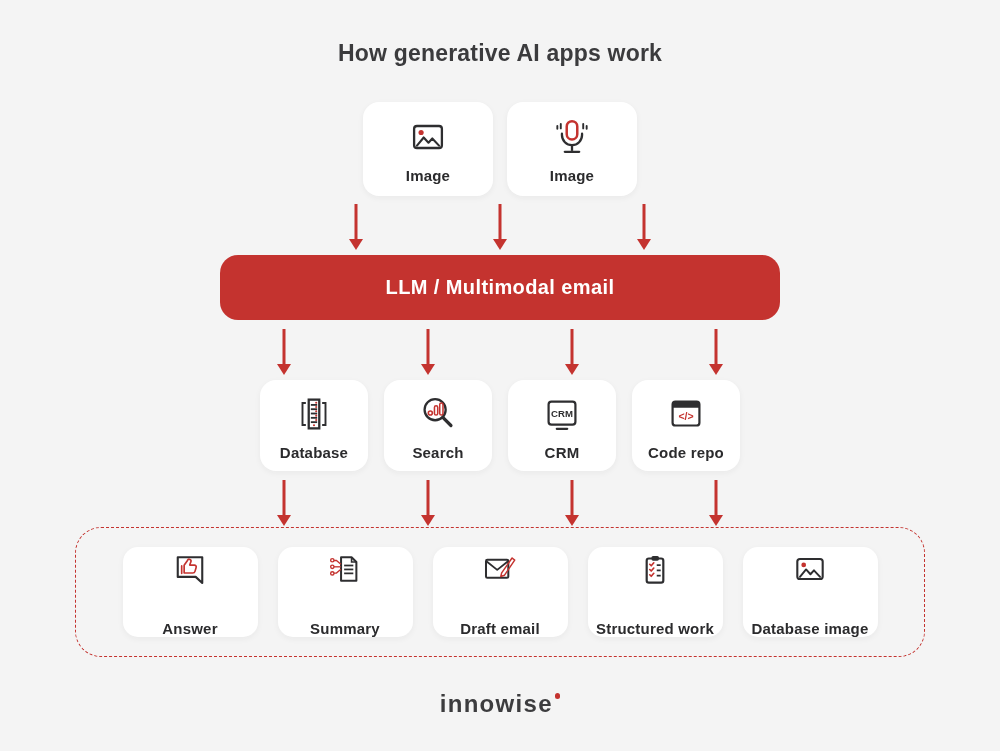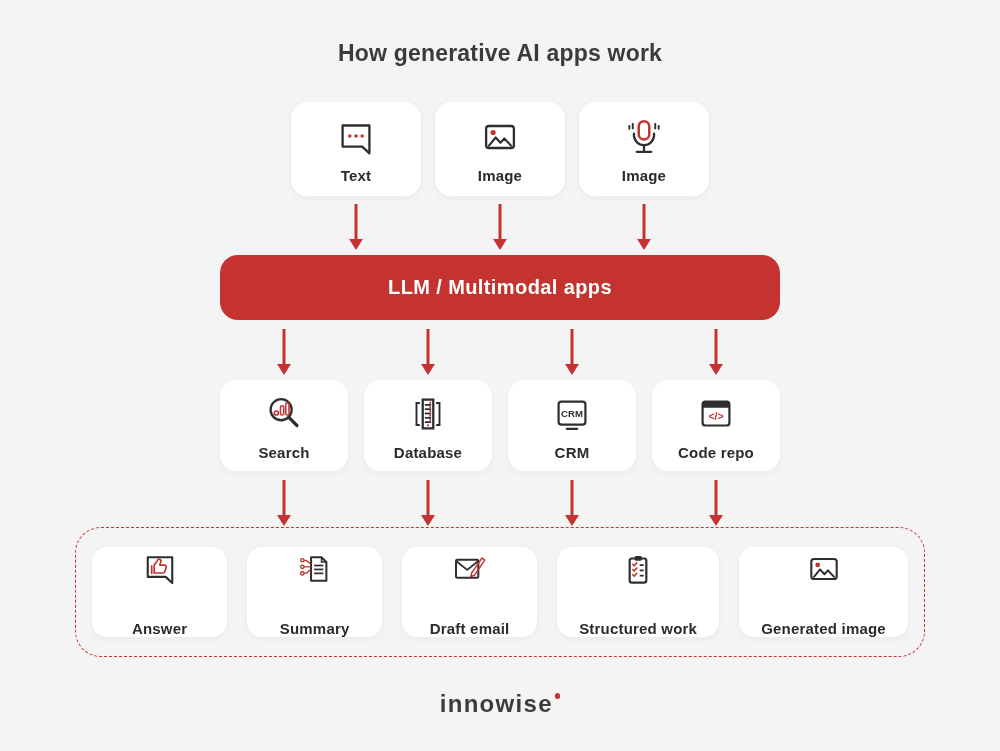--- a/index.html
+++ b/index.html
@@ -22,22 +22,22 @@
   }
   .row{display:flex;justify-content:center;}
   .inputs-row{margin-top:35px;gap:14px;}
   .tools-row{margin-top:5px;gap:16px;}
   .card{
     background:var(--card);border-radius:16px;
     box-shadow:0 2px 6px rgba(40,40,40,.05);
     display:flex;flex-direction:column;align-items:center;justify-content:center;gap:7px;
   }
   .input-card{width:130px;height:94px;}
-  .tool-card{width:128px;height:91px;}
-  .output-card{min-width:135px;height:90px;padding:0 22px;border-radius:15px;gap:30px;}
+  .tool-card{width:108px;height:91px;}
+  .output-card{min-width:135px;height:90px;padding:0 8px;border-radius:15px;gap:30px;}
   .label{font-size:15px;font-weight:600;color:var(--label-text);letter-spacing:.2px;white-space:nowrap;}
   .icon{display:flex;align-items:center;justify-content:center;}
   .arrow-row{display:flex;justify-content:center;gap:130px;margin-top:8px;}
   .arrow-row.to-banner{margin-bottom:5px;}
   .arrow-row.to-tools{margin-top:9px;}
   .arrow-row.to-outputs{margin-top:9px;margin-bottom:1px;}
   .arrow{width:14px;height:46px;position:relative;}
   .arrow::before{
     content:"";position:absolute;left:50%;transform:translateX(-50%);
     top:0;width:3px;height:35px;background:var(--accent-red);
@@ -71,31 +71,20 @@
 </style>
 </head>
 <body>
 
 <div class="page">
 
   <h1 class="title">How generative AI apps work</h1>
 
   <div class="row inputs-row">
 
-    <div class="card input-card">
-      <span class="icon">
-        <svg width="46" height="46" viewBox="0 0 48 48">
-          <path d="M10 12 H38 V41 L30.5 34 H10 Z" fill="none" stroke="var(--ink)" stroke-width="2.4" stroke-linejoin="round"></path>
-          <circle cx="17.5" cy="23" r="1.9" fill="var(--accent-red)"></circle>
-          <circle cx="24" cy="23" r="1.9" fill="var(--accent-red)"></circle>
-          <circle cx="30.5" cy="23" r="1.9" fill="var(--accent-red)"></circle>
-        </svg>
-      </span>
-      <span class="label">Text</span>
-    </div>
 
     <div class="card input-card">
       <span class="icon">
         <svg width="46" height="46" viewBox="0 0 48 48">
           <rect x="9.5" y="12.5" width="29" height="23" rx="3" fill="none" stroke="var(--ink)" stroke-width="2.4"></rect>
           <circle cx="16.8" cy="19.3" r="2.7" fill="var(--accent-red)"></circle>
           <path d="M12.5 33 L19.5 24.5 L24.5 30 L28.5 25.5 L35.5 33" fill="none" stroke="var(--ink)" stroke-width="2.2" stroke-linejoin="round" stroke-linecap="round"></path>
         </svg>
       </span>
       <span class="label">Image</span>
@@ -118,44 +107,31 @@
     </div>
   </div>
 
   <div class="arrow-row to-banner">
     <span class="arrow"></span>
     <span class="arrow"></span>
     <span class="arrow"></span>
   </div>
 
   <div class="banner">
-    <span class="banner-label">LLM / Multimodal apps</span>
+    <span class="banner-label">LLM / Multimodal email</span>
   </div>
 
   <div class="arrow-row to-tools">
     <span class="arrow"></span>
     <span class="arrow"></span>
     <span class="arrow"></span>
     <span class="arrow"></span>
   </div>
 
   <div class="row tools-row">
-
-    <div class="card tool-card">
-      <span class="icon">
-        <svg width="46" height="46" viewBox="0 0 48 48">
-          <circle cx="21" cy="19.5" r="11" fill="none" stroke="var(--ink)" stroke-width="2.4"></circle>
-          <path d="M29 27.5 L37.5 36" fill="none" stroke="var(--ink)" stroke-width="3.4" stroke-linecap="round"></path>
-          <circle cx="16" cy="23" r="2.1" fill="none" stroke="var(--accent-red)" stroke-width="1.7"></circle>
-          <rect x="20.3" y="15.5" width="3.4" height="9.6" rx="1.7" fill="none" stroke="var(--accent-red)" stroke-width="1.6"></rect>
-          <rect x="25.8" y="12.5" width="3.4" height="12.6" rx="1.7" fill="none" stroke="var(--accent-red)" stroke-width="1.6"></rect>
-        </svg>
-      </span>
-      <span class="label">Search</span>
-    </div>
 
     <div class="card tool-card">
       <span class="icon">
         <svg width="46" height="46" viewBox="0 0 48 48">
           <path d="M15.5 12.5 H12 V35.5 H15.5" fill="none" stroke="var(--ink)" stroke-width="2"></path>
           <path d="M32.5 12.5 H36 V35.5 H32.5" fill="none" stroke="var(--ink)" stroke-width="2"></path>
           <rect x="18.5" y="9" width="11" height="30" fill="none" stroke="var(--ink)" stroke-width="2.4"></rect>
           <line x1="20.7" y1="14.5" x2="27.3" y2="14.5" stroke="var(--ink)" stroke-width="1.9"></line>
           <line x1="20.7" y1="19" x2="27.3" y2="19" stroke="var(--ink)" stroke-width="1.9"></line>
           <line x1="20.7" y1="23.5" x2="27.3" y2="23.5" stroke="var(--ink)" stroke-width="1.9"></line>
@@ -168,20 +144,33 @@
           <circle cx="26.3" cy="30.2" r="1.1" fill="var(--accent-red)"></circle>
           <circle cx="24" cy="35.7" r="1.1" fill="var(--accent-red)"></circle>
         </svg>
       </span>
       <span class="label">Database</span>
     </div>
 
     <div class="card tool-card">
       <span class="icon">
         <svg width="46" height="46" viewBox="0 0 48 48">
+          <circle cx="21" cy="19.5" r="11" fill="none" stroke="var(--ink)" stroke-width="2.4"></circle>
+          <path d="M29 27.5 L37.5 36" fill="none" stroke="var(--ink)" stroke-width="3.4" stroke-linecap="round"></path>
+          <circle cx="16" cy="23" r="2.1" fill="none" stroke="var(--accent-red)" stroke-width="1.7"></circle>
+          <rect x="20.3" y="15.5" width="3.4" height="9.6" rx="1.7" fill="none" stroke="var(--accent-red)" stroke-width="1.6"></rect>
+          <rect x="25.8" y="12.5" width="3.4" height="12.6" rx="1.7" fill="none" stroke="var(--accent-red)" stroke-width="1.6"></rect>
+        </svg>
+      </span>
+      <span class="label">Search</span>
+    </div>
+
+    <div class="card tool-card">
+      <span class="icon">
+        <svg width="46" height="46" viewBox="0 0 48 48">
           <rect x="10" y="11" width="28" height="24" rx="3" fill="none" stroke="var(--ink)" stroke-width="2.3"></rect>
           <text x="24" y="27" text-anchor="middle" font-size="10" font-weight="bold" fill="var(--ink)">CRM</text>
           <line x1="18.5" y1="39.5" x2="29.5" y2="39.5" stroke="var(--ink)" stroke-width="2.2" stroke-linecap="round"></line>
         </svg>
       </span>
       <span class="label">CRM</span>
     </div>
 
     <div class="card tool-card">
       <span class="icon">
@@ -262,21 +251,21 @@
     </div>
 
     <div class="card output-card">
       <span class="icon">
         <svg width="42" height="42" viewBox="0 0 48 48">
           <rect x="9.5" y="12.5" width="29" height="23" rx="3" fill="none" stroke="var(--ink)" stroke-width="2.4"></rect>
           <circle cx="16.8" cy="19.3" r="2.7" fill="var(--accent-red)"></circle>
           <path d="M12.5 33 L19.5 24.5 L24.5 30 L28.5 25.5 L35.5 33" fill="none" stroke="var(--ink)" stroke-width="2.2" stroke-linejoin="round" stroke-linecap="round"></path>
         </svg>
       </span>
-      <span class="label">Generated image</span>
+      <span class="label">Database image</span>
     </div>
   </div>
 
   <div class="footer">
     <span class="logo-text">innowise</span>
     <span class="logo-dot"></span>
   </div>
 
 </div>
 

